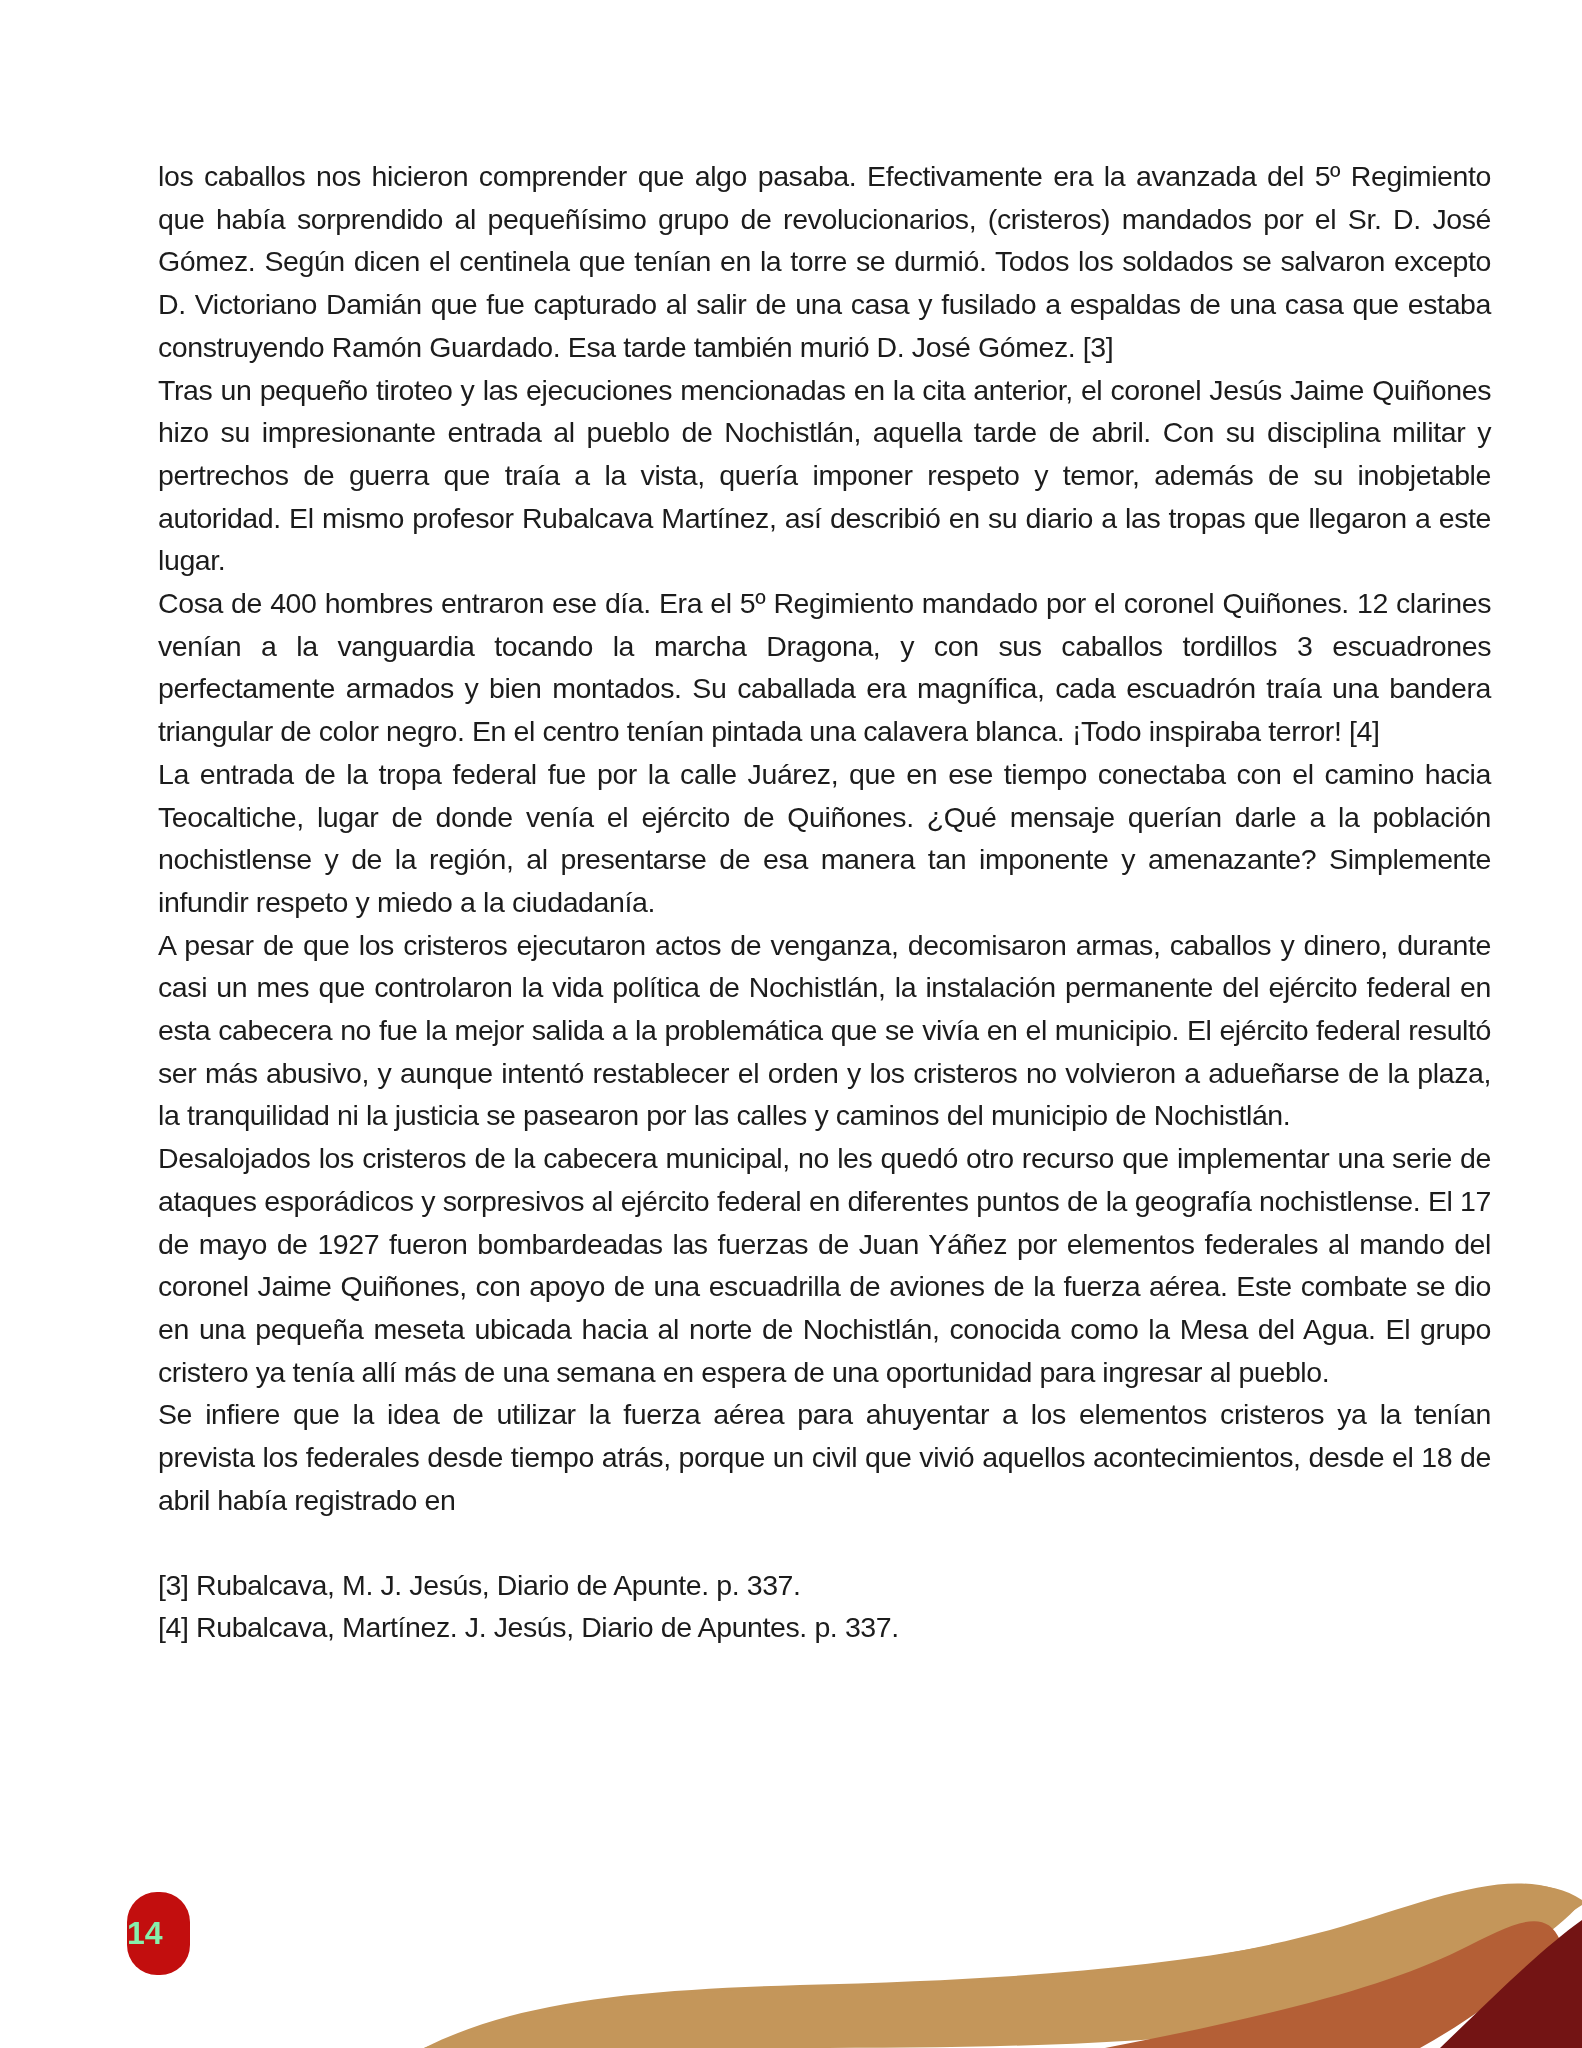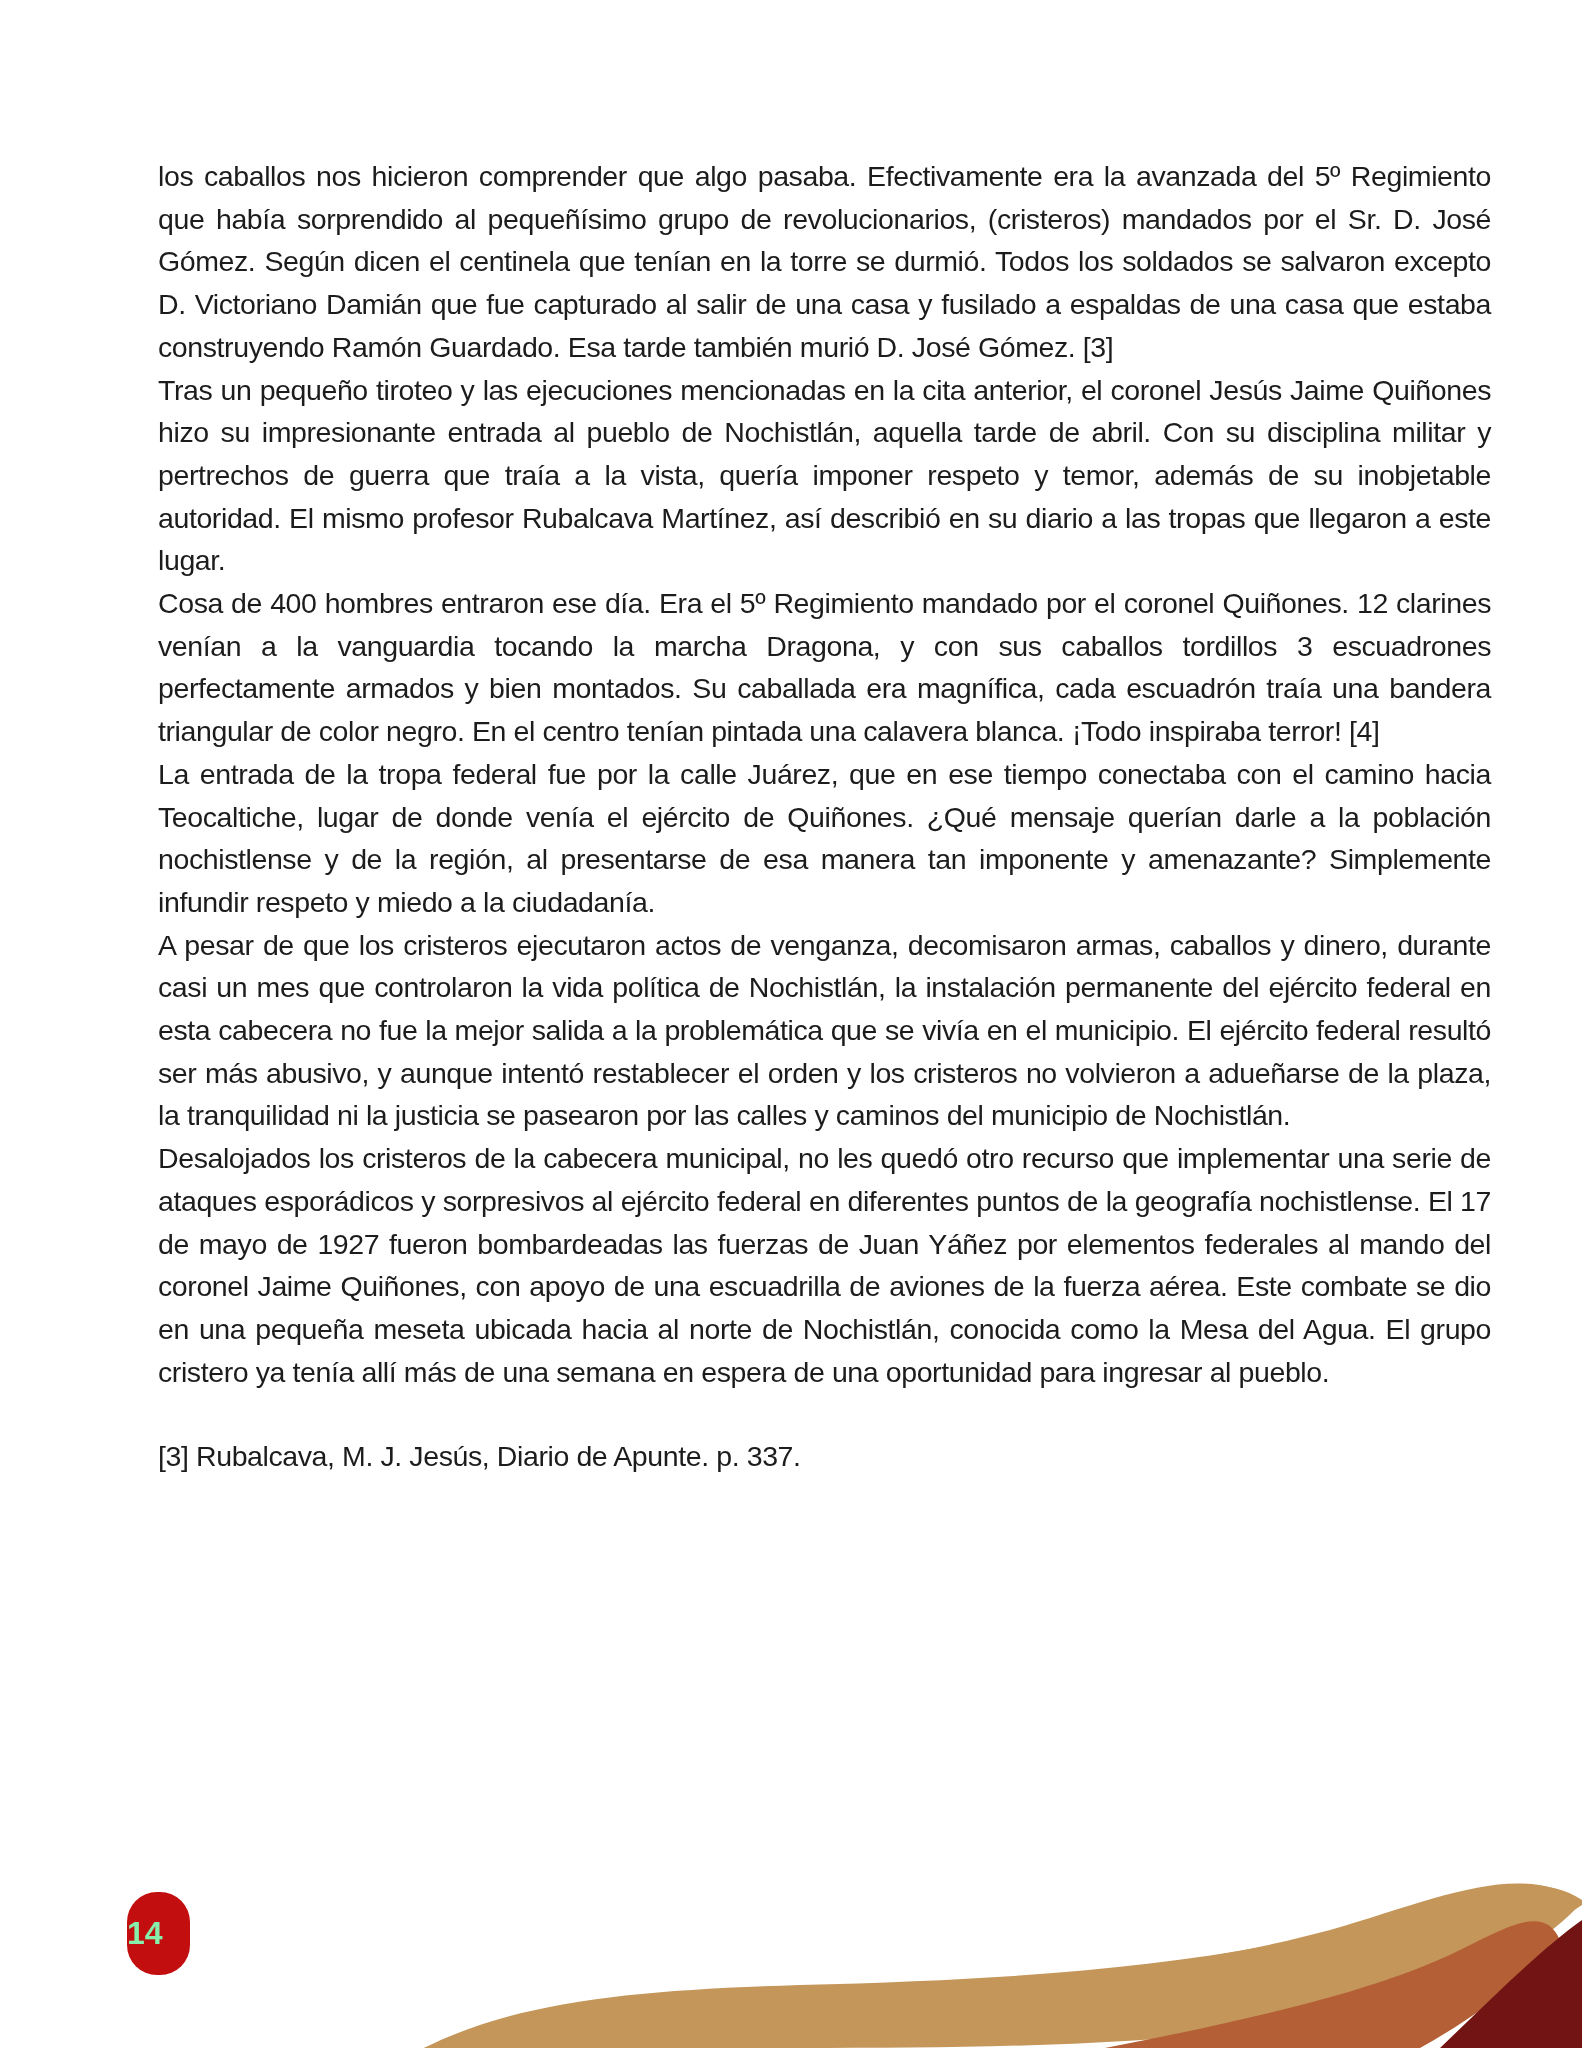--- a/index.html
+++ b/index.html
@@ -26,22 +26,24 @@
 <body>
 
 <div class="page">
   <div class="content">
     <p class="body-para">los caballos nos hicieron comprender que algo pasaba. Efectivamente era la avanzada del 5º Regimiento que había sorprendido al pequeñísimo grupo de revolucionarios, (cristeros) mandados por el Sr. D. José Gómez. Según dicen el centinela que tenían en la torre se durmió. Todos los soldados se salvaron excepto D. Victoriano Damián que fue capturado al salir de una casa y fusilado a espaldas de una casa que estaba construyendo Ramón Guardado. Esa tarde también murió D. José Gómez. [3]</p>
     <p class="body-para">Tras un pequeño tiroteo y las ejecuciones mencionadas en la cita anterior, el coronel Jesús Jaime Quiñones hizo su impresionante entrada al pueblo de Nochistlán, aquella tarde de abril. Con su disciplina militar y pertrechos de guerra que traía a la vista, quería imponer respeto y temor, además de su inobjetable autoridad. El mismo profesor Rubalcava Martínez, así describió en su diario a las tropas que llegaron a este lugar.</p>
     <p class="body-para">Cosa de 400 hombres entraron ese día. Era el 5º Regimiento mandado por el coronel Quiñones. 12 clarines venían a la vanguardia tocando la marcha Dragona, y con sus caballos tordillos 3 escuadrones perfectamente armados y bien montados. Su caballada era magnífica, cada escuadrón traía una bandera triangular de color negro. En el centro tenían pintada una calavera blanca. ¡Todo inspiraba terror! [4]</p>
     <p class="body-para">La entrada de la tropa federal fue por la calle Juárez, que en ese tiempo conectaba con el camino hacia Teocaltiche, lugar de donde venía el ejército de Quiñones. ¿Qué mensaje querían darle a la población nochistlense y de la región, al presentarse de esa manera tan imponente y amenazante? Simplemente infundir respeto y miedo a la ciudadanía.</p>
     <p class="body-para">A pesar de que los cristeros ejecutaron actos de venganza, decomisaron armas, caballos y dinero, durante casi un mes que controlaron la vida política de Nochistlán, la instalación permanente del ejército federal en esta cabecera no fue la mejor salida a la problemática que se vivía en el municipio. El ejército federal resultó ser más abusivo, y aunque intentó restablecer el orden y los cristeros no volvieron a adueñarse de la plaza, la tranquilidad ni la justicia se pasearon por las calles y caminos del municipio de Nochistlán.</p>
     <p class="body-para">Desalojados los cristeros de la cabecera municipal, no les quedó otro recurso que implementar una serie de ataques esporádicos y sorpresivos al ejército federal en diferentes puntos de la geografía nochistlense. El 17 de mayo de 1927 fueron bombardeadas las fuerzas de Juan Yáñez por elementos federales al mando del coronel Jaime Quiñones, con apoyo de una escuadrilla de aviones de la fuerza aérea. Este combate se dio en una pequeña meseta ubicada hacia al norte de Nochistlán, conocida como la Mesa del Agua. El grupo cristero ya tenía allí más de una semana en espera de una oportunidad para ingresar al pueblo.</p>
+    <p class="body-para">Se infiere que la idea de utilizar la fuerza aérea para ahuyentar a los elementos cristeros ya la tenían prevista los federales desde tiempo atrás, porque un civil que vivió aquellos acontecimientos, desde el 18 de abril había registrado en</p>
     <div class="footnotes">
       <p>[3] Rubalcava, M. J. Jesús, Diario de Apunte. p. 337.</p>
+      <p>[4] Rubalcava, Martínez. J. Jesús, Diario de Apuntes. p. 337.</p>
     </div>
   </div>
 
   <div class="page-badge">
     <span>14</span>
   </div>
 
   <svg class="swoosh" viewBox="0 0 1582 2048">
     <path fill="#c4965a" d="M424 2048 C520 2000 640 1990 800 1985 C1000 1980 1150 1970 1300 1940 C1430 1910 1520 1860 1582 1900 L1582 1905 C1500 1960 1380 2000 1200 2030 C1000 2048 700 2048 424 2048 Z"></path>
     <path fill="#c4965a" d="M424 2048 C560 1995 700 1990 850 1986 C1050 1982 1200 1965 1330 1930 C1440 1898 1520 1860 1582 1902 C1540 1950 1460 1990 1350 2015 C1200 2045 1000 2048 800 2048 Z"></path>

